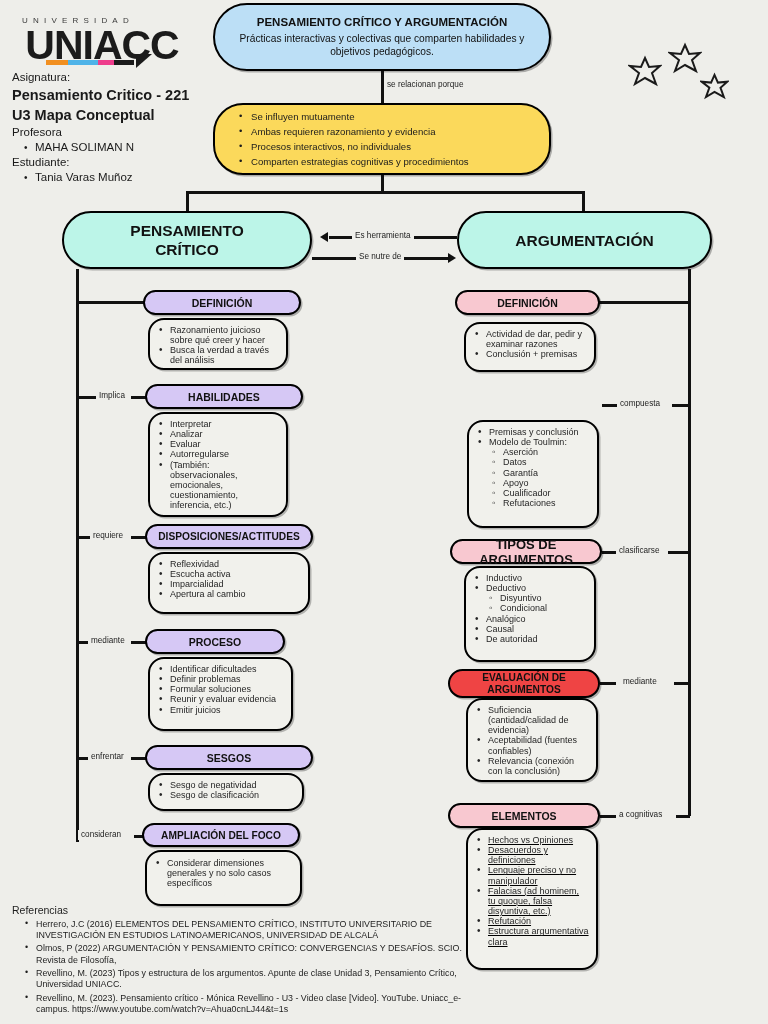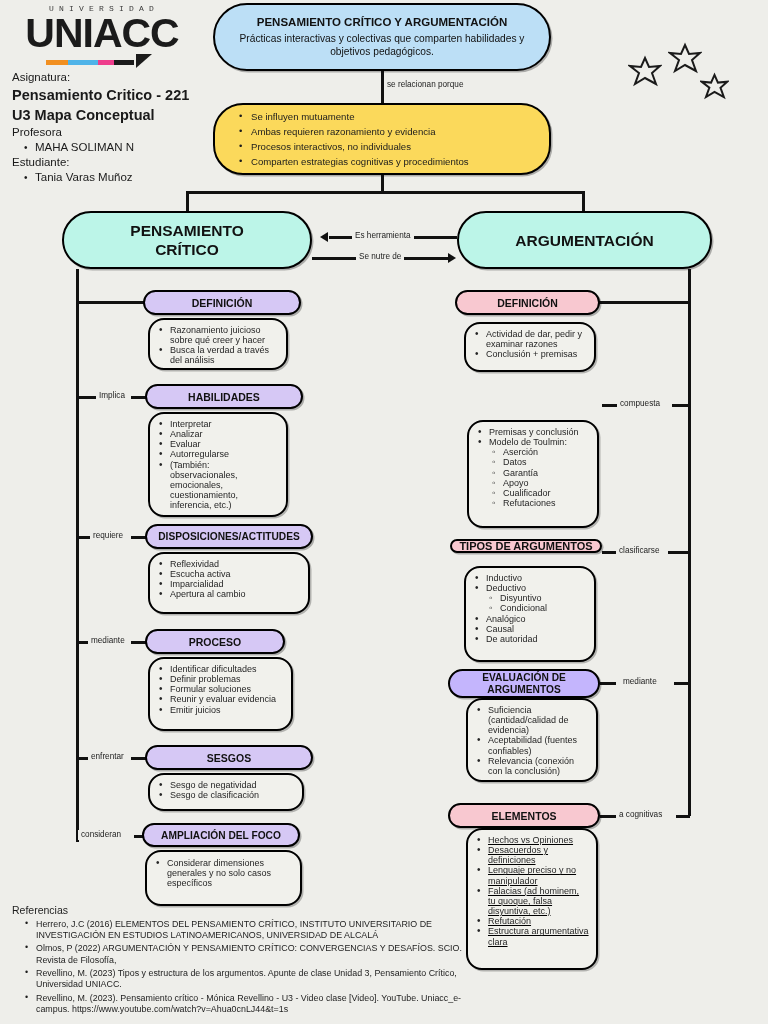--- a/index.html
+++ b/index.html
@@ -57,21 +57,21 @@
     line-height: 10px;
   }
   .arrow { position: absolute; width: 0; height: 0; }
   .arrow.left  { border-top: 5px solid transparent; border-bottom: 5px solid transparent; border-right: 8px solid #111; }
   .arrow.right { border-top: 5px solid transparent; border-bottom: 5px solid transparent; border-left: 8px solid #111; }
 
   
   #logo { position: absolute; left: 18px; top: 4px; width: 168px; height: 62px; }
   #logo .uword {
     font-size: 8px; letter-spacing: 5.2px; color: #3a3a3a;
-    text-align: center; padding-left: 4px; font-family: Liberation Mono, monospace;
+    padding-left: 4px; font-family: Liberation Sans, sans-serif; margin-top: 12px;
   }
   #logo .uniacc {
     font-size: 41px; font-weight: bold; letter-spacing: -1px;
     color: #1b1b1b; text-align: center; line-height: 40px;
     font-family: "Liberation Sans", sans-serif;
   }
   #logo .bars { position: absolute; left: 28px; top: 56px; display: flex; height: 5px; width: 88px; }
   #logo .bars i { display: block; height: 100%; }
   #logo .tail {
     position: absolute; left: 118px; top: 50px;
@@ -292,39 +292,39 @@
       <li class="sub">Garantía</li>
       <li class="sub">Apoyo</li>
       <li class="sub">Cualificador</li>
       <li class="sub">Refutaciones</li>
     </ul>
   </div>
 
   <div class="ln hln" style="left:602px;top:551px;width:16px;"></div>
   <div class="ln hln" style="left:668px;top:551px;width:22px;"></div>
   <div class="edge-label" style="left:616px;top:546px;">clasificarse</div>
-  <div class="pill" style="left:450px;top:539px;width:152px;height:14px;background:#F8C8D0;font-size:11px;color:#111;border-radius:13px;">
+  <div class="pill" style="left:450px;top:539px;width:152px;height:25px;background:#F8C8D0;font-size:13px;color:#111;border-radius:13px;">
     <span>TIPOS DE ARGUMENTOS</span>
   </div>
   <div class="rbox" style="left:464px;top:566px;width:132px;height:96px;padding:5px 7px 5px 9px;">
     <ul style="font-size:9px;line-height:12.6px;">
       <li>Inductivo</li>
       <li>Deductivo</li>
       <li class="sub">Disyuntivo</li>
       <li class="sub">Condicional</li>
       <li>Analógico</li>
       <li>Causal</li>
       <li>De autoridad</li>
     </ul>
   </div>
 
   <div class="ln hln" style="left:600px;top:682px;width:16px;"></div>
   <div class="ln hln" style="left:674px;top:682px;width:16px;"></div>
   <div class="edge-label" style="left:620px;top:677px;">mediante</div>
-  <div class="pill" style="left:448px;top:669px;width:152px;height:29px;background:#c4b5fd;font-size:10.2px;line-height:12px;color:#111;border-radius:15px;">
+  <div class="pill" style="left:448px;top:669px;width:152px;height:29px;background:#ef4444;font-size:10.2px;line-height:12px;color:#111;border-radius:15px;">
     <span style="max-width:125px;">EVALUACIÓN DE ARGUMENTOS</span>
   </div>
   <div class="rbox" style="left:466px;top:698px;width:132px;height:84px;padding:5px 7px 5px 9px;">
     <ul style="font-size:9px;line-height:12.4px;">
       <li>Suficiencia (cantidad/calidad de evidencia)</li>
       <li>Aceptabilidad (fuentes confiables)</li>
       <li>Relevancia (conexión con la conclusión)</li>
     </ul>
   </div>
 

